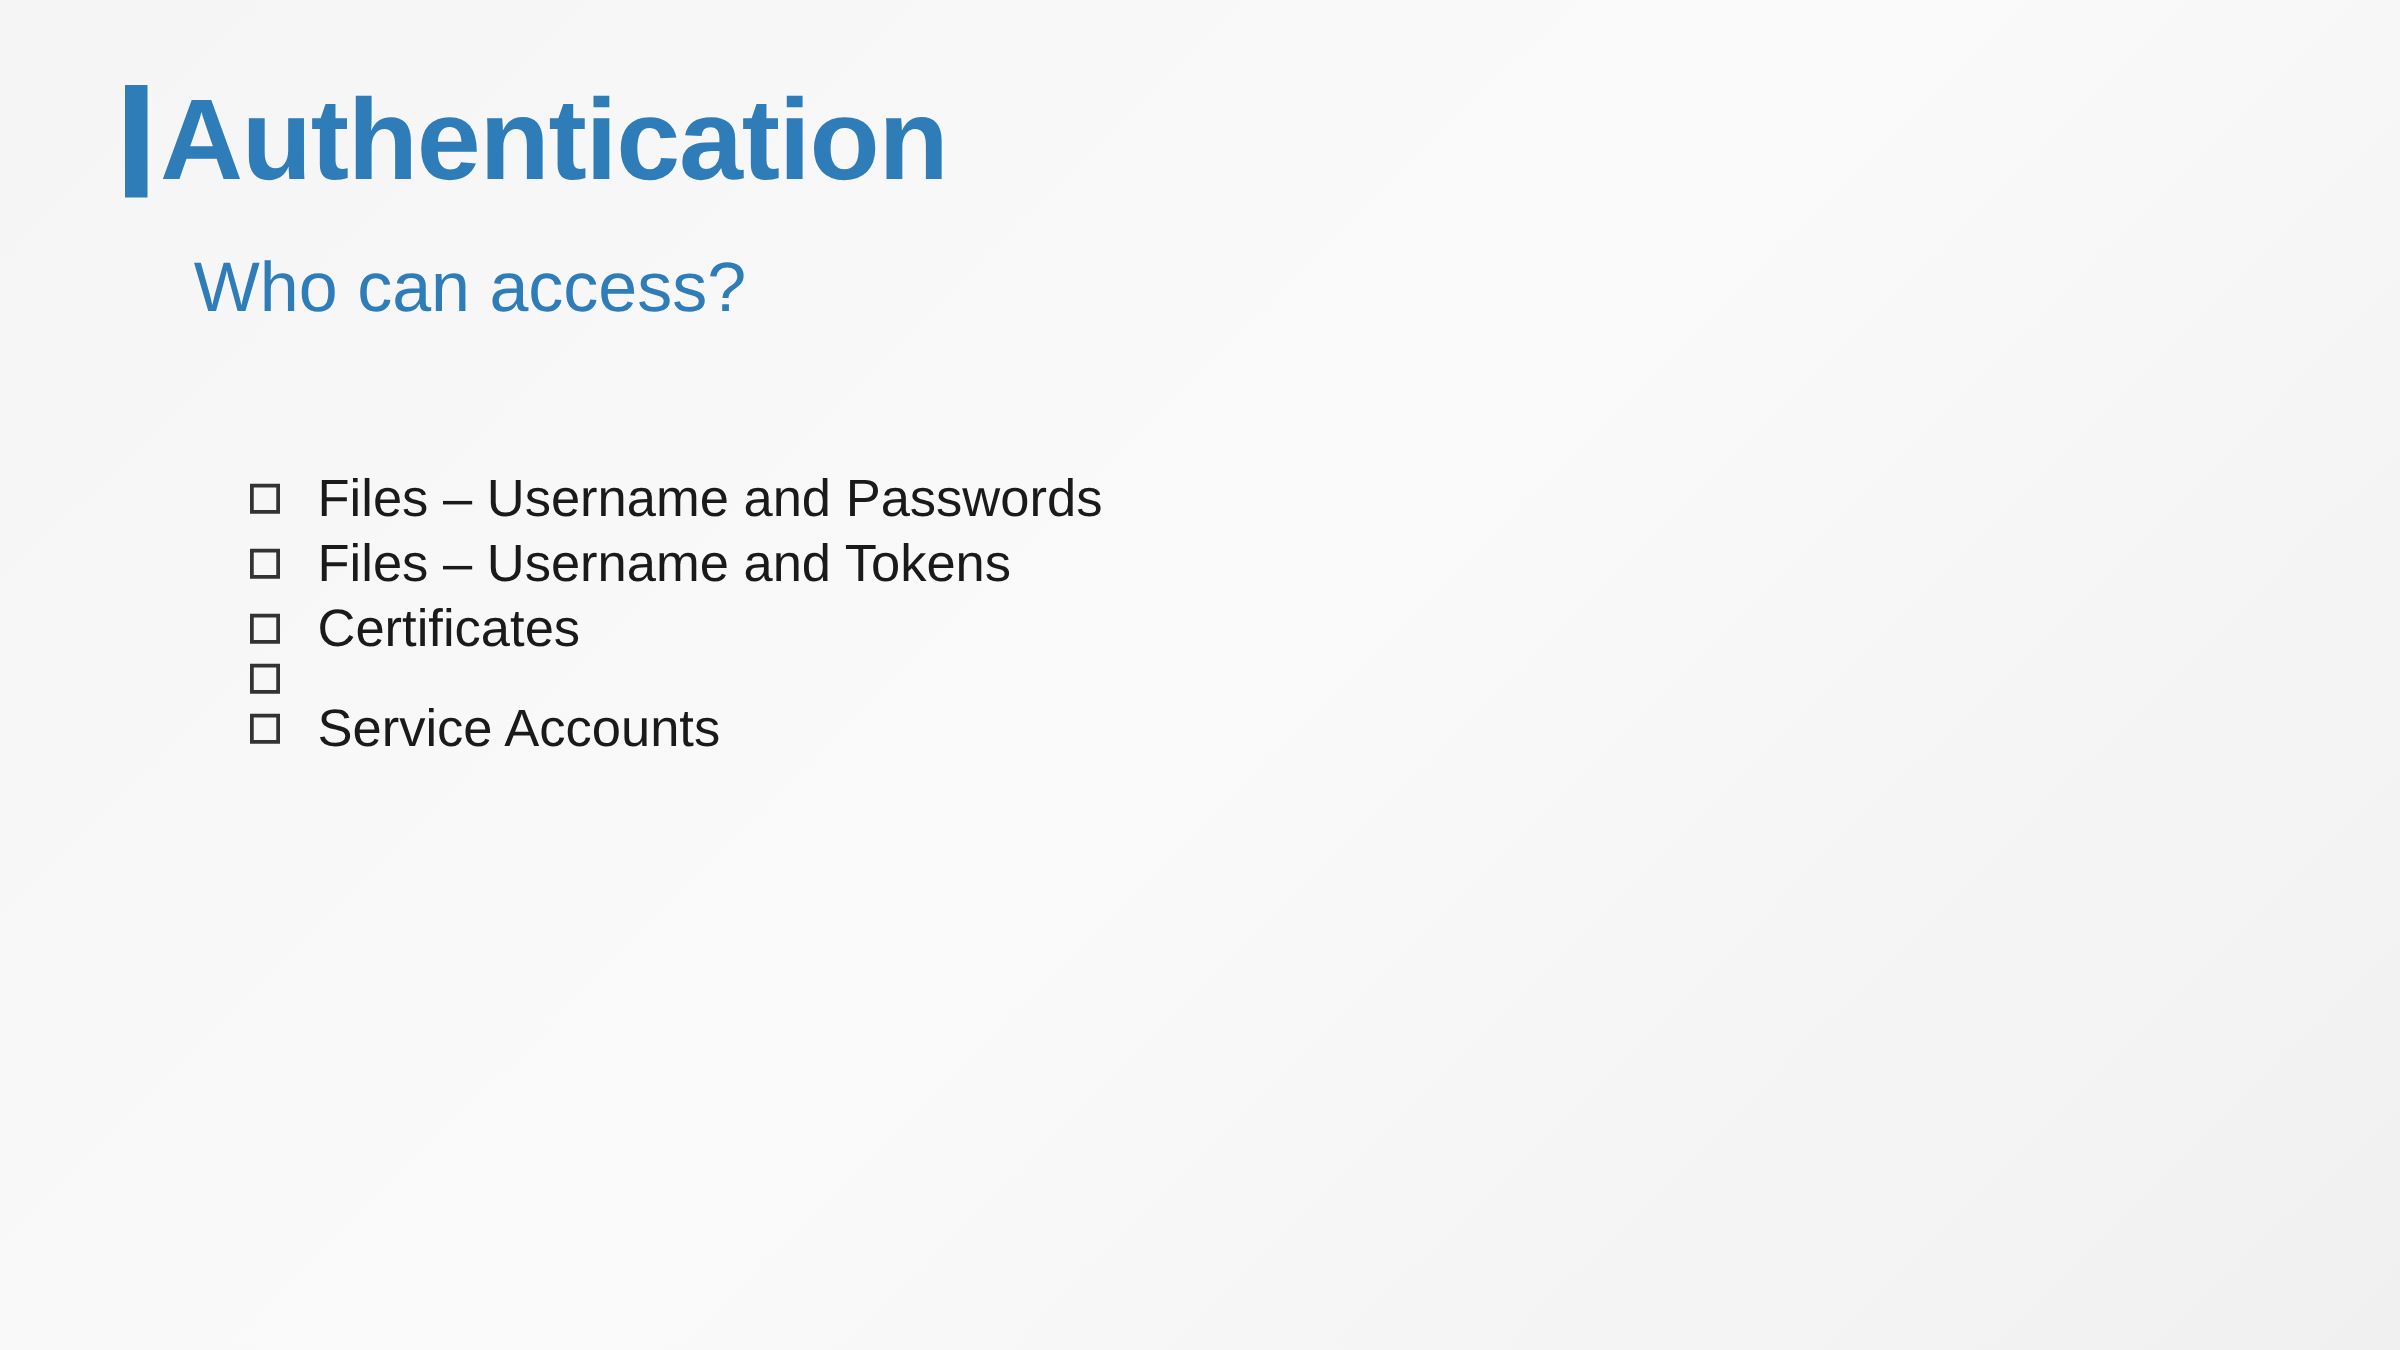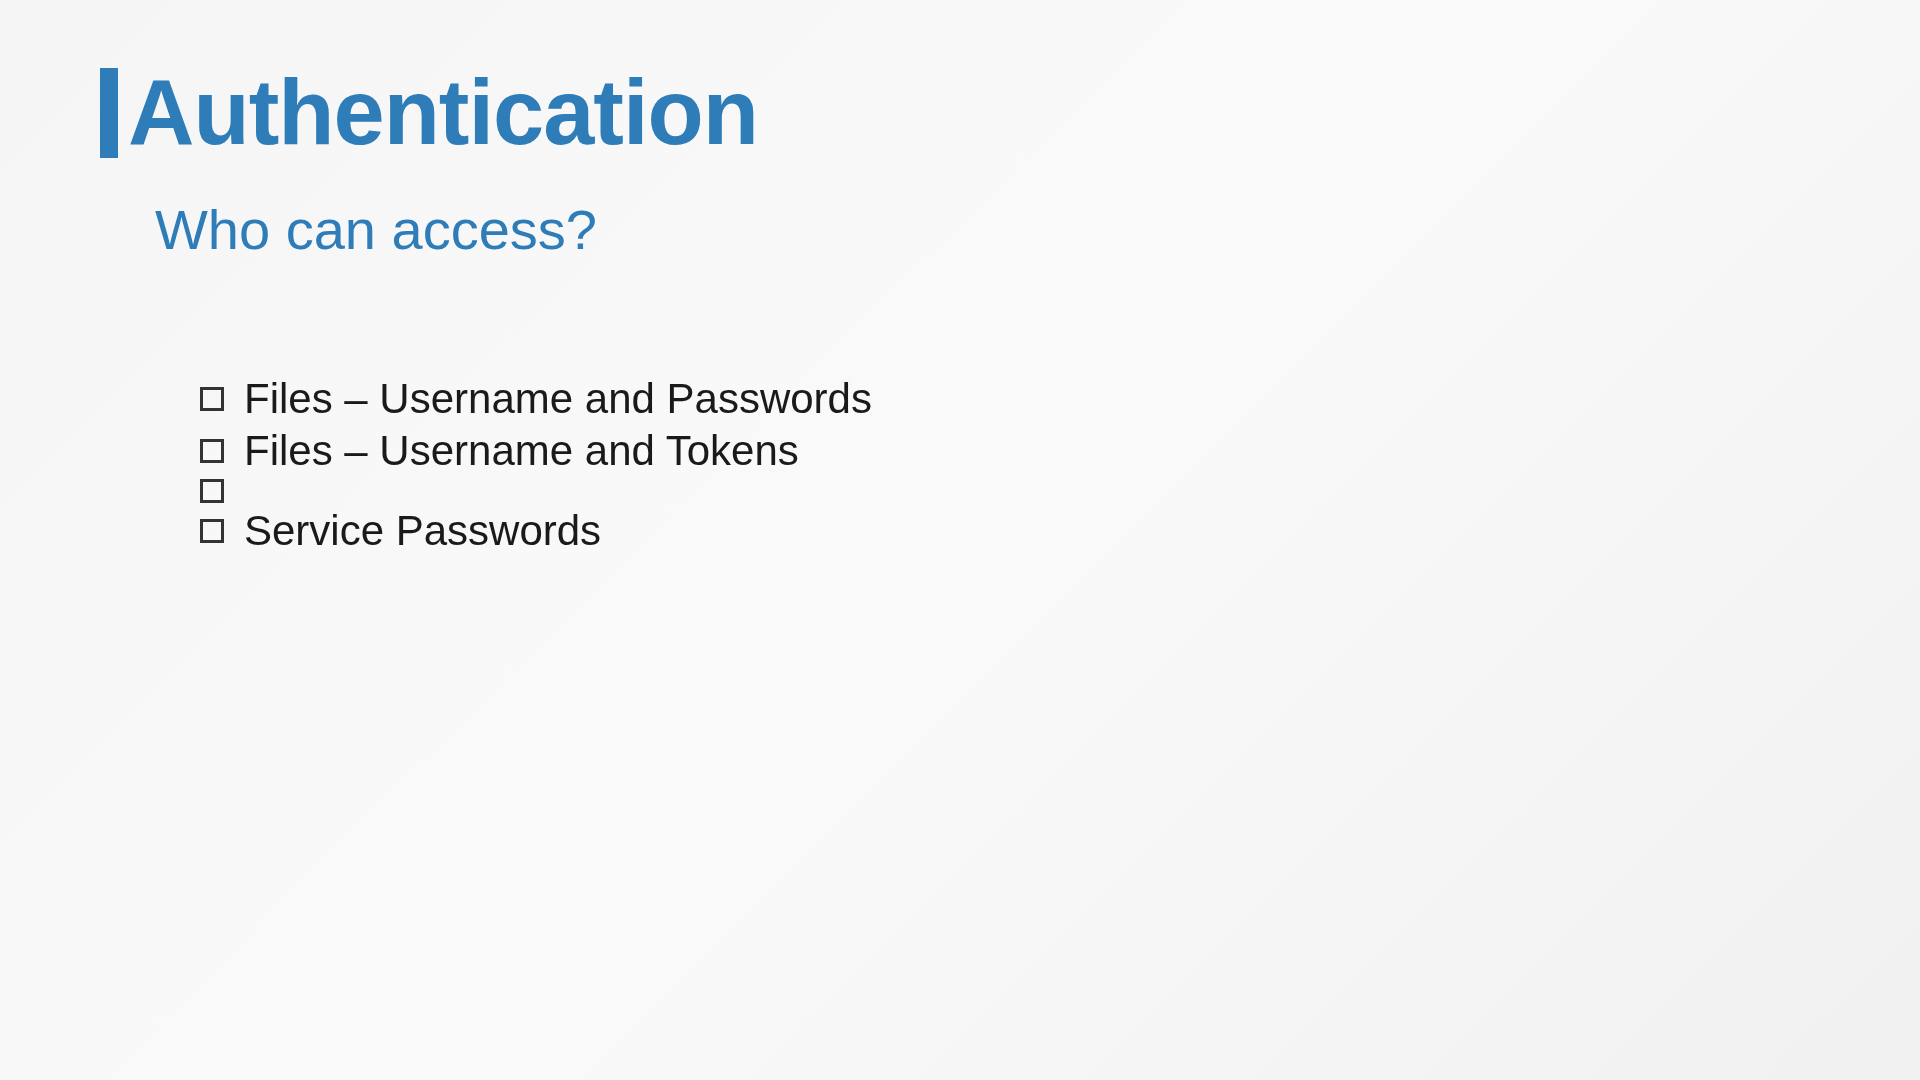--- a/index.html
+++ b/index.html
@@ -50,20 +50,21 @@
     }
     
     .bullet-list {
       margin-left: 100px;
     }
     
     .bullet-item {
       display: flex;
       align-items: center;
       margin-bottom: 4px;
+      gap: 10px;
     }
     
     .bullet-checkbox {
       width: 24px;
       height: 24px;
       border: 3px solid #333;
       margin-right: 20px;
       flex-shrink: 0;
     }
     
@@ -88,19 +89,23 @@
     <div class="bullet-item">
       <div class="bullet-checkbox"></div>
       <span class="bullet-text">Files – Username and Passwords</span>
     </div>
     <div class="bullet-item">
       <div class="bullet-checkbox"></div>
       <span class="bullet-text">Files – Username and Tokens</span>
     </div>
     <div class="bullet-item">
       <div class="bullet-checkbox"></div>
+      <span class="bullet-text">Certificates</span>
     </div>
     <div class="bullet-item">
       <div class="bullet-checkbox"></div>
-      <span class="bullet-text">Service Passwords</span>
+    </div>
+    <div class="bullet-item">
+      <div class="bullet-checkbox"></div>
+      <span class="bullet-text">Service Accounts</span>
     </div>
   </div>
 </div>
 
 </body></html>

